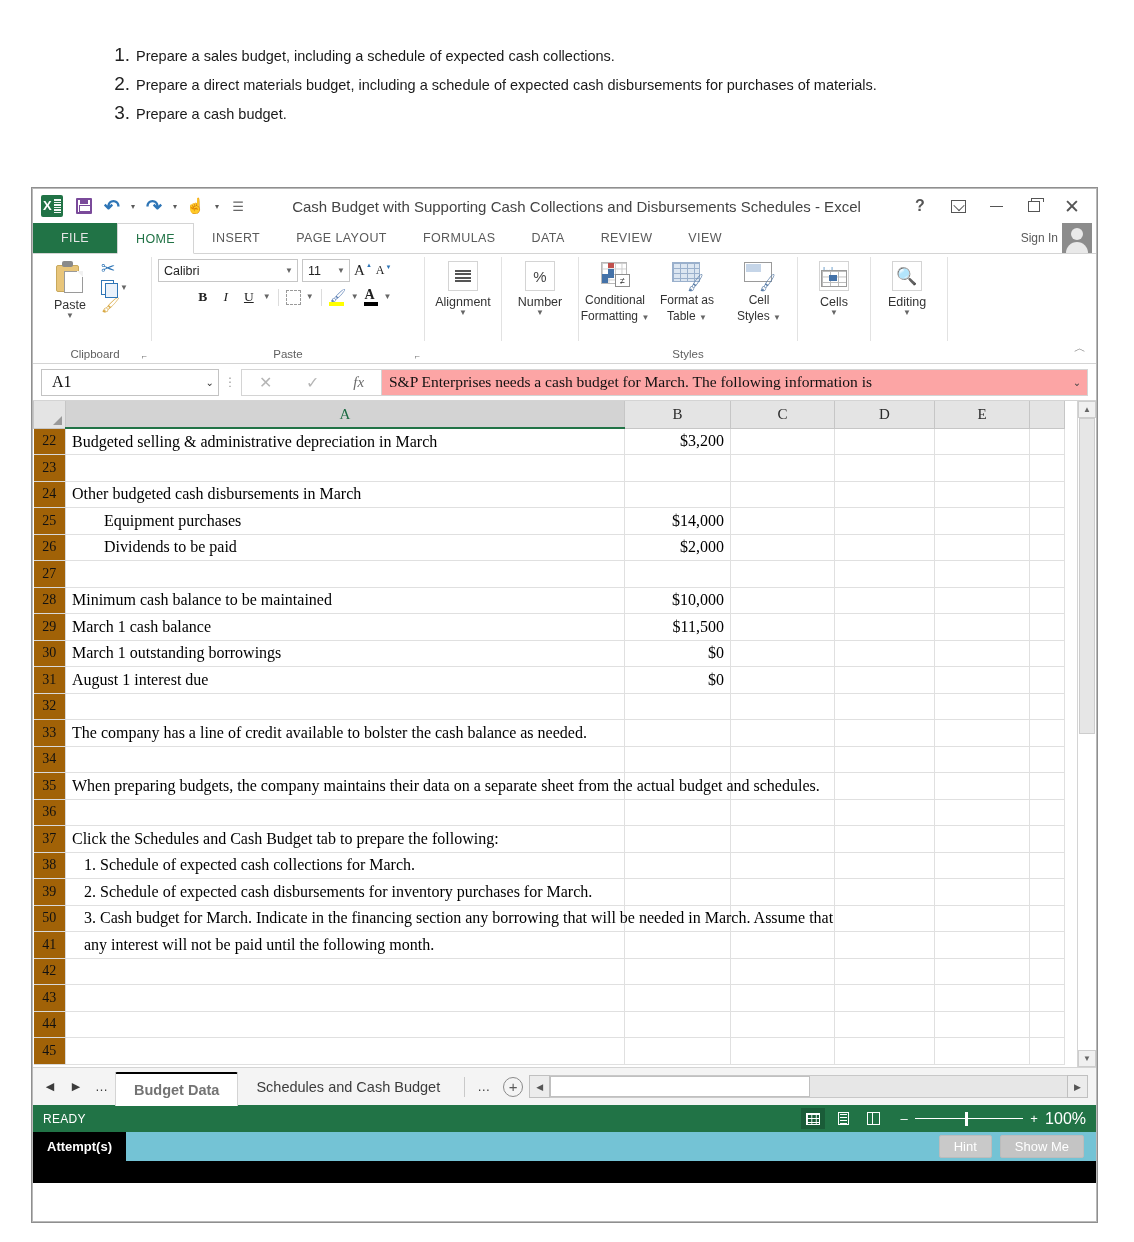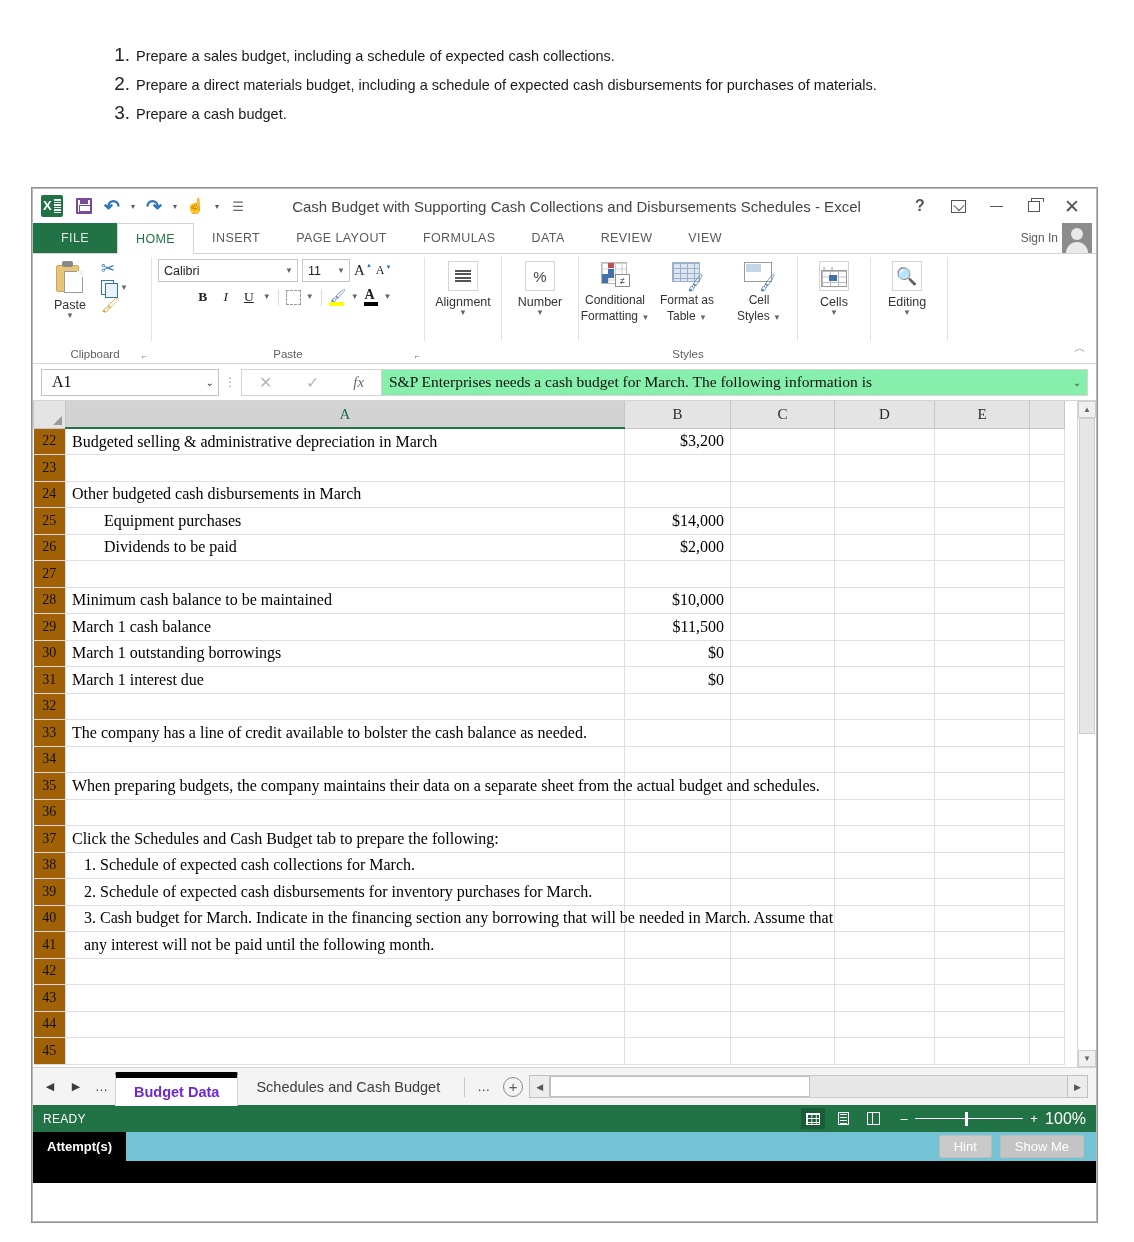--- a/index.html
+++ b/index.html
@@ -316,21 +316,21 @@
   .namebox .nc { font-size:10px; color:#333; }
   .fbar-dots { width: 22px; text-align:center; font-size:12px; color:#9a9a9a; letter-spacing:0; }
   .fbtns {
     width: 140px; height:27px; border:1px solid #d4d4d4; border-right:none; background:#fff;
     display:flex; align-items:center; justify-content:space-around; color:#b5b5b5;
   }
   .fb-x { font-size:16px; }
   .fb-ok { font-size:16px; }
   .fb-fx { font-size:15px; font-style:italic; color:#6b6b6b; font-family:"Liberation Serif", serif; }
   .fcontent {
-    flex:1 1 auto; height:27px; border:1px solid #d4d4d4; background:#86efac;
+    flex:1 1 auto; height:27px; border:1px solid #d4d4d4; background:#fca5a5;
     display:flex; align-items:center; padding-left:7px;
     font-family:"Liberation Serif", serif; font-size:15.5px; color:#111;
   }
   .fcontent .ft { flex:1 1 auto; }
   .fcontent .fc { width:20px; text-align:center; font-size:10px; color:#444; }
 
   
   .gridwrap { position:relative; height: 666px; background:#fff; display:flex; }
   .gridmain { flex:1 1 auto; position:relative; overflow:hidden; }
   table.sheet { border-collapse: collapse; table-layout: fixed; width: 1031px; }
@@ -405,22 +405,22 @@
     height: 38px; background:#f4f4f4; display:flex; align-items:center;
     border-top:1px solid #d4d4d4; padding-left:4px; gap:0;
   }
   .navbtn { width:26px; text-align:center; font-size:11px; color:#3c3c3c; }
   .navdots { width:26px; text-align:center; font-size:13px; color:#3c3c3c; letter-spacing:1px; }
   .sheettab {
     height: 30px; padding: 0 18px; display:flex; align-items:center;
     font-size:14.5px; color:#3c3c3c; background:#f4f4f4;
   }
   .sheettab.active {
-    background:#ffffff; color:#6d28d9; font-weight:bold;
-    border:1px solid #d4d4d4; border-bottom:none; border-top:6px solid #000000;
+    background:#ffffff; color:#737373; font-weight:bold;
+    border:1px solid #d4d4d4; border-bottom:none; border-top:2px solid #000000;
     height: 34px; margin-top: 4px; border-radius: 2px 2px 0 0;
   }
   .tabsep { width:1px; height:20px; background:#c9c9c9; margin: 0 6px; }
   .newsheet {
     width:20px; height:20px; border-radius:50%; border:1.5px solid #8a8a8a; color:#5a5a5a;
     display:flex; align-items:center; justify-content:center; font-size:15px; line-height:1; margin: 0 6px;
   }
   .hscroll { flex:1 1 auto; display:flex; align-items:center; height:23px; margin-right:8px; }
   .hs-btn { width:21px; height:23px; background:#ececec; border:1px solid #c0c0c0; display:flex; align-items:center; justify-content:center; font-size:9px; color:#555; }
   .hs-track { flex:1 1 auto; height:23px; background:#e7e7e7; border-top:1px solid #c8c8c8; border-bottom:1px solid #c8c8c8; position:relative; }
@@ -853,21 +853,21 @@
               <td class="rowhdr">30</td>
               <td class="cell a">March 1 outstanding borrowings</td>
               <td class="cell num">$0</td>
               <td class="cell"></td>
               <td class="cell"></td>
               <td class="cell"></td>
               <td class="cell"></td>
             </tr>
             <tr class="r">
               <td class="rowhdr">31</td>
-              <td class="cell a">March 1 interest due</td>
+              <td class="cell a">August 1 interest due</td>
               <td class="cell num">$0</td>
               <td class="cell"></td>
               <td class="cell"></td>
               <td class="cell"></td>
               <td class="cell"></td>
             </tr>
             <tr class="r">
               <td class="rowhdr">32</td>
               <td class="cell a"></td>
               <td class="cell num"></td>
@@ -943,21 +943,21 @@
               <td class="cell a spill">
                 <span class="ov" style="left: 18px;">2. Schedule of expected cash disbursements for inventory purchases for March.</span>
               </td>
               <td class="cell num"></td>
               <td class="cell"></td>
               <td class="cell"></td>
               <td class="cell"></td>
               <td class="cell"></td>
             </tr>
             <tr class="r">
-              <td class="rowhdr">40</td>
+              <td class="rowhdr">50</td>
               <td class="cell a spill">
                 <span class="ov" style="left: 18px;">3. Cash budget for March. Indicate in the financing section any borrowing that will be needed in March.  Assume that</span>
               </td>
               <td class="cell num"></td>
               <td class="cell"></td>
               <td class="cell"></td>
               <td class="cell"></td>
               <td class="cell"></td>
             </tr>
             <tr class="r">

